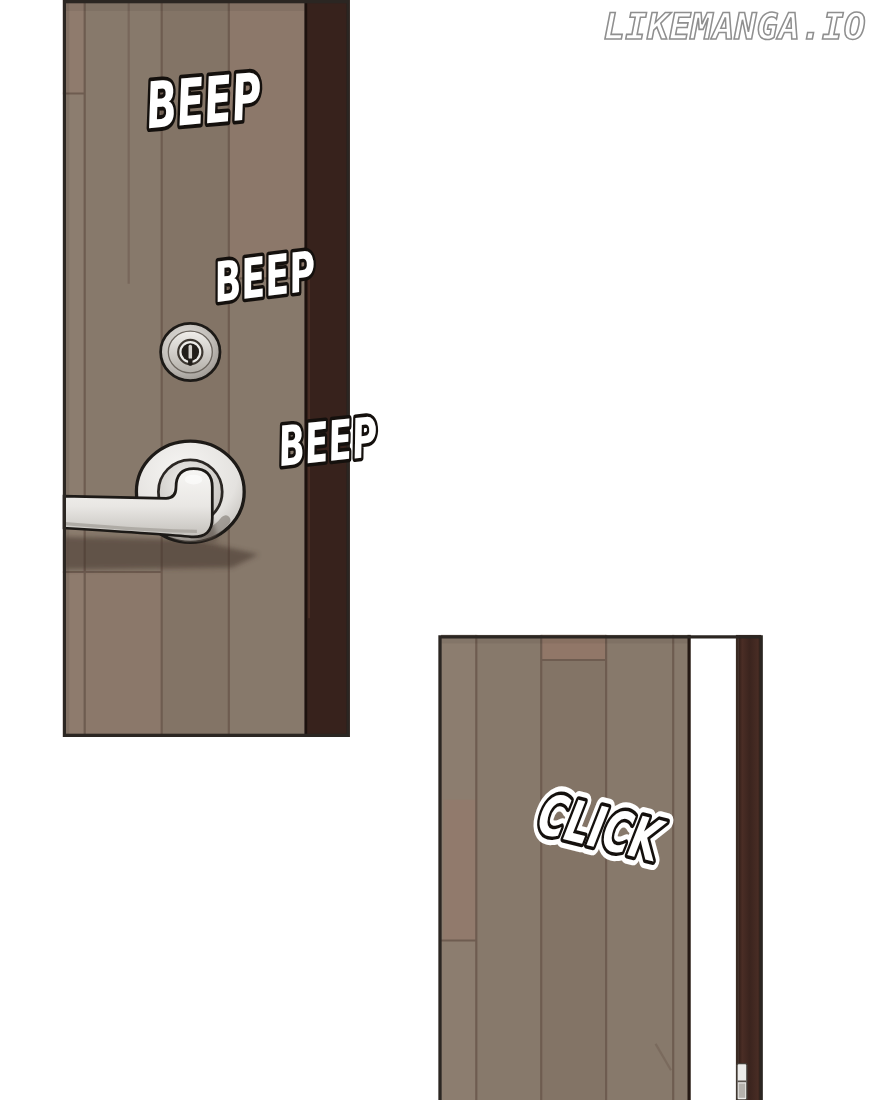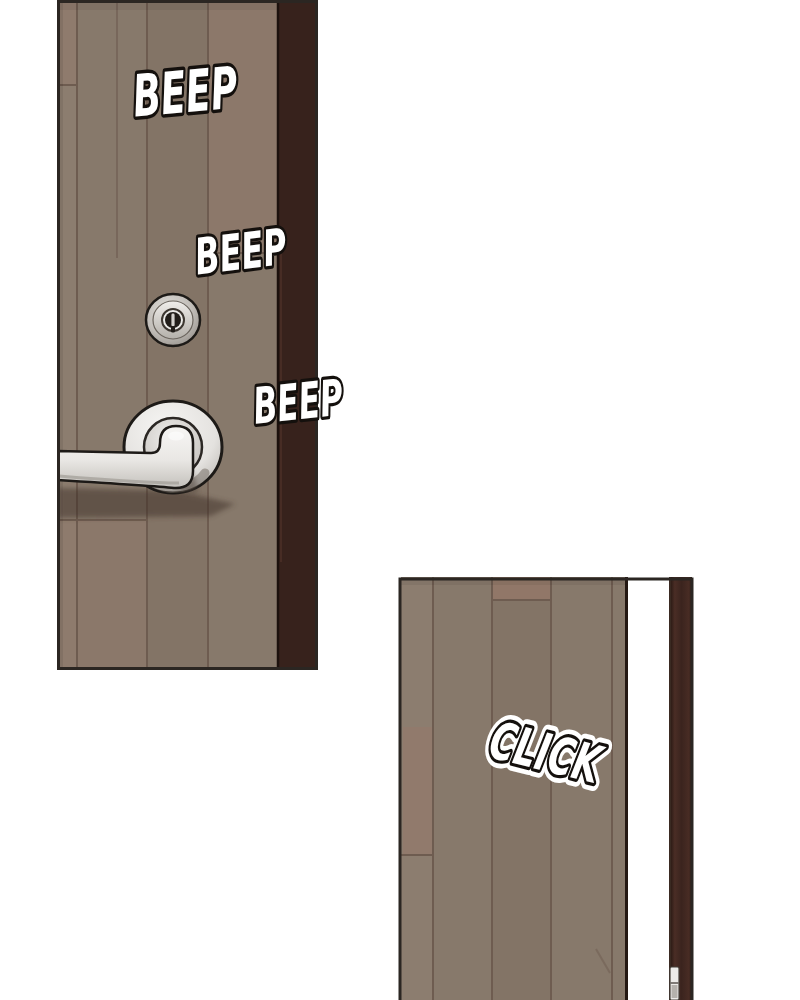--- a/index.html
+++ b/index.html
@@ -49,20 +49,21 @@
   }
   .sfx{stroke:var(--sfx-outline,#14100d);stroke-width:6.5px;}
   .sfx.big{stroke-width:7px;}
   .sfx-halo{stroke:var(--sfx-halo,#fff);stroke-width:16px;}
 </style>
 </head>
 <body>
 
 <div class="page">
 
+  <div class="watermark">LIKEMANGA.IO</div>
 
   <div class="panel panel-top">
     <svg viewBox="0 0 261 670" preserveAspectRatio="none">
       <defs>
         <radialGradient id="lockOuter" cx="40%" cy="32%" r="75%">
           <stop offset="0%" stop-color="#dedcd8"></stop>
           <stop offset="60%" stop-color="#c2beb9"></stop>
           <stop offset="100%" stop-color="#98938d"></stop>
         </radialGradient>
         <linearGradient id="lockMid" x1="0" y1="0" x2="0" y2="1">

